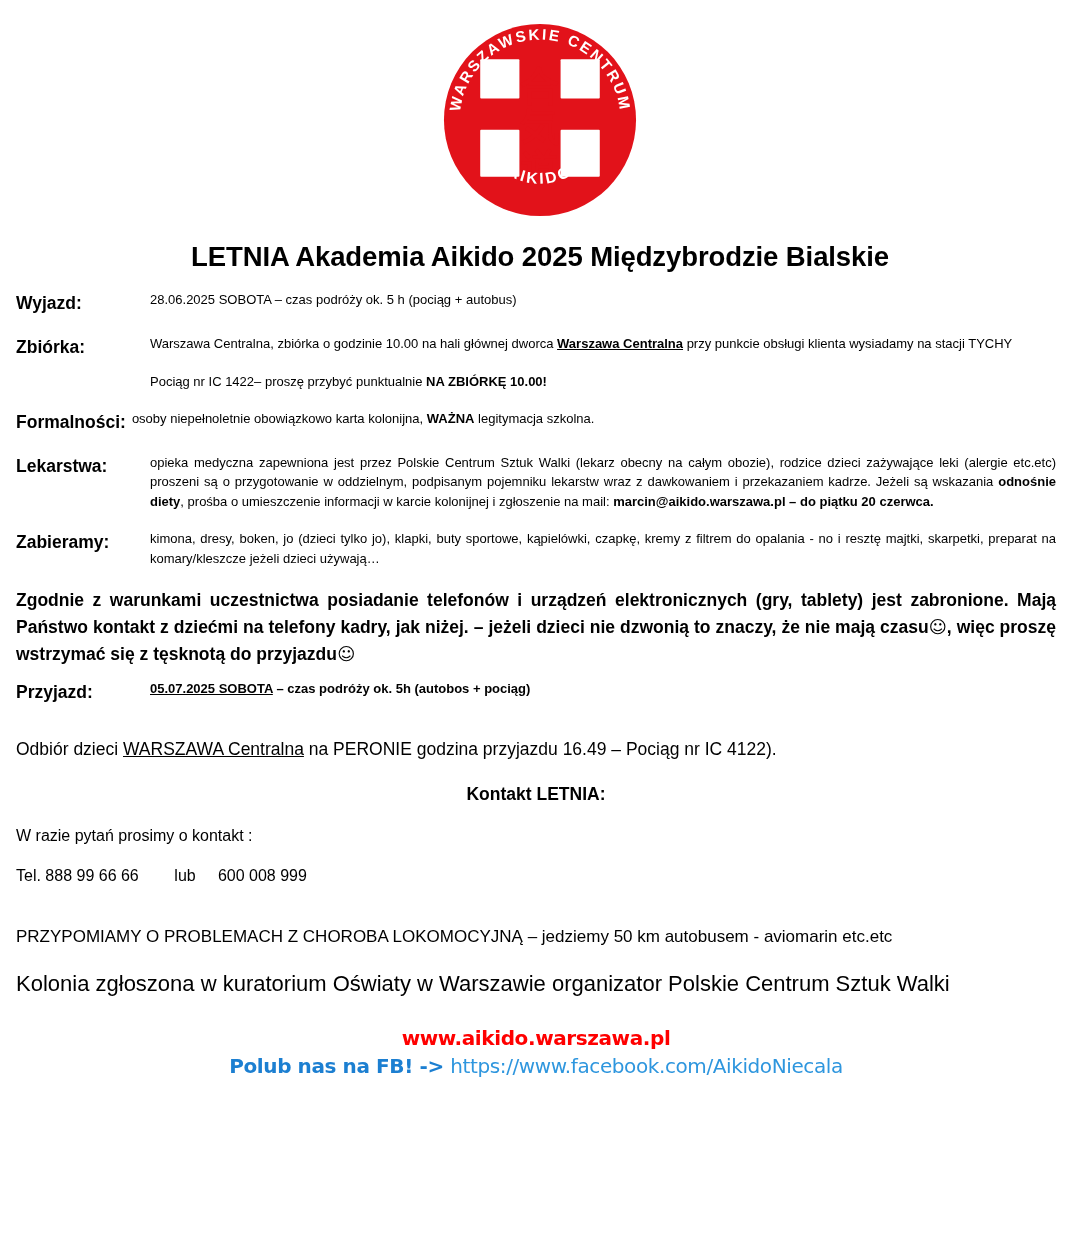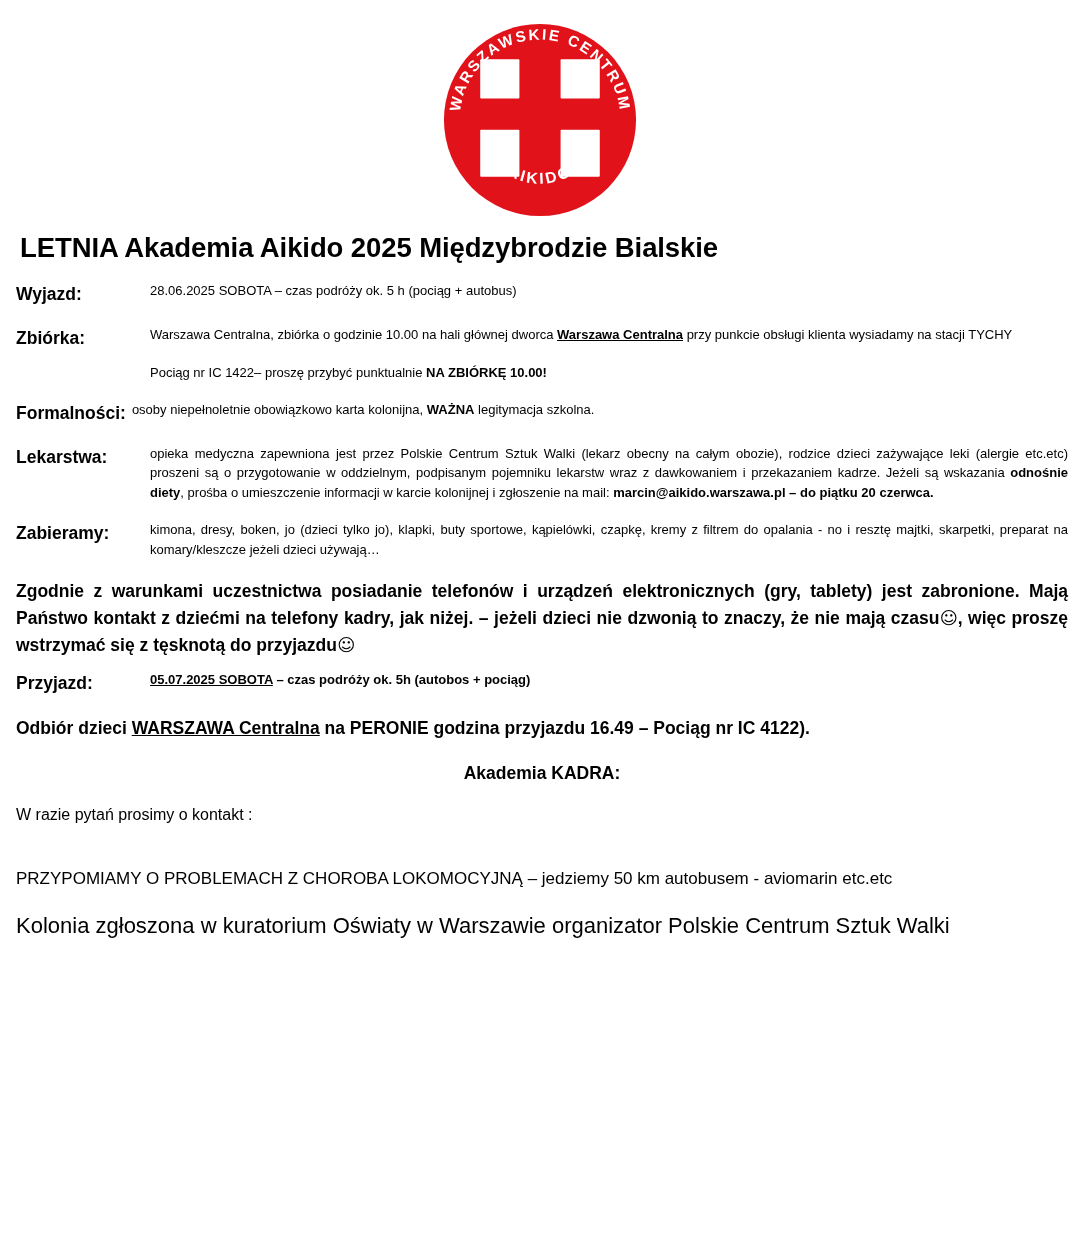--- a/index.html
+++ b/index.html
@@ -28,31 +28,32 @@
   }
   .logo {
     position: relative;
     width: 196px;
     height: 196px;
   }
   .logo svg { display: block; }
 
   
   .doc-title {
+    text-align: center;
     font-size: 27.5px;
     font-weight: bold;
     letter-spacing: -0.1px;
-    margin: 14px 0 0 0;
+    margin: 23px 0 0 0;
     padding: 0 20px;
     box-sizing: border-box;
   }
 
   
   .content {
-    padding: 0 12px 0 16px;
+    padding: 0 24px 0 16px;
     box-sizing: border-box;
   }
   .row {
     display: flex;
     align-items: flex-start;
     margin-top: 17px;
   }
   .row .label {
     flex: 0 0 auto;
     width: 134px;
@@ -84,22 +85,22 @@
   .para-bold {
     margin-top: 19px;
     font-weight: bold;
     font-size: 17.5px;
     line-height: 1.52;
     text-align: justify;
     text-justify: inter-word;
   }
 
   .line-bold {
-    margin-top: 18px;
-    font-weight: bold;
+    margin-top: 30px;
+    font-weight: normal;
     font-size: 17.5px;
     line-height: 1.5;
   }
 
   .kontakt-head {
     margin-top: 22px;
     text-align: center;
     font-weight: bold;
     font-size: 17.5px;
   }
@@ -238,25 +239,30 @@
     <div class="label"><span>Przyjazd</span><span>:</span></div>
     <div class="body nojustify b">
       <span class="u">05.07.2025 SOBOTA</span><span> – czas podróży ok. 5h (autobos + pociąg)</span>
     </div>
   </div>
 
   <div class="line-bold">
     <span>Odbiór dzieci </span><span class="u">WARSZAWA Centralna</span><span> na PERONIE godzina przyjazdu 16.49 – Pociąg nr IC 4122).</span>
   </div>
 
-  <div class="kontakt-head">Akademia KADRA:</div>
+  <div class="kontakt-head">Kontakt LETNIA:</div>
 
   <div class="plain">W razie pytań prosimy o kontakt :</div>
 
+  <div class="tel-line"><span>Tel. 888 99 66 66</span>        <span>lub</span>     <span>600 008 999</span></div>
 
   <div class="gap-big"></div>
 
   <div class="justify-block">PRZYPOMIAMY O PROBLEMACH Z CHOROBA LOKOMOCYJNĄ – jedziemy 50 km autobusem - aviomarin etc.etc</div>
 
   <div class="plain small-gap" style="font-size:22px;">Kolonia zgłoszona w kuratorium Oświaty w Warszawie organizator Polskie Centrum Sztuk Walki</div>
 
+  <div class="footer">
+    <div class="site">www.aikido.warszawa.pl</div>
+    <div class="fb"><span class="fb-lead">Polub nas na FB! -&gt; </span><span class="fb-url">https://www.facebook.com/AikidoNiecala</span></div>
+  </div>
 
 </div>
 
 </body></html>

